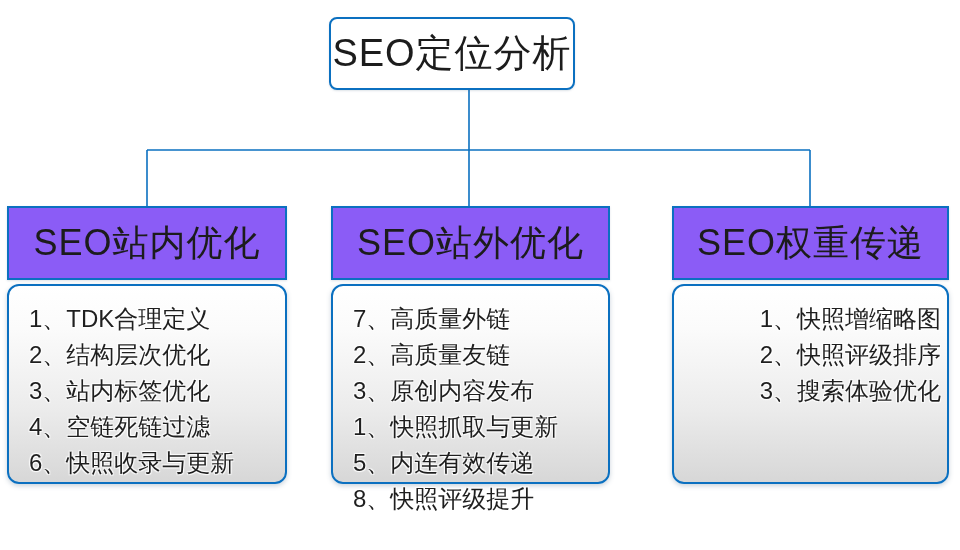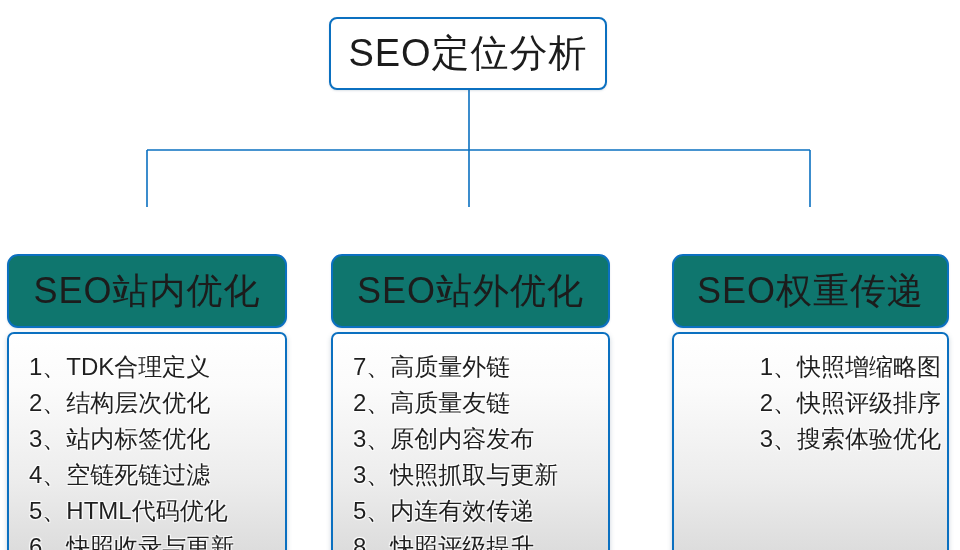--- a/index.html
+++ b/index.html
@@ -21,52 +21,51 @@
     width: 960px; height: 550px;
     pointer-events: none;
   }
   .node {
     position: absolute;
     border: 2px solid #0b70c0;
     background: #ffffff;
   }
   .root-box {
     left: 329px; top: 17px;
-    width: 278px; height: 73px;
+    width: 246px; height: 73px;
     border-radius: 8px;
     display: flex; align-items: center; justify-content: center;
     font-size: 38px;
     letter-spacing: 1px;
     box-shadow: 0 1px 2px rgba(70, 100, 130, 0.18);
   }
   .column {
     position: absolute;
     top: 206px;
   }
   .col-0 { left: 7px;   width: 280px; }
   .col-1 { left: 331px; width: 279px; }
   .col-2 { left: 672px; width: 277px; text-align: right; }
   .branch-header {
     position: relative;
     width: 100%; height: 74px;
     border: 2px solid #0b70c0;
-    border-radius: 11px;
-    background: #0f766e;
+    border-radius: 0;
+    background: #8b5cf6;
     display: flex; align-items: center; justify-content: center;
     font-size: 36px;
     letter-spacing: 1px;
     box-shadow: 0 1px 2px rgba(70, 100, 130, 0.18);
-    margin-top: 48px;
   }
   .branch-body {
     position: relative;
     margin-top: 4px;
-    width: 100%; height: 244px;
+    width: 100%; height: 200px;
     border: 2px solid #0b70c0;
-    border-radius: 7px;
+    border-radius: 12px;
     background: linear-gradient(to bottom, #ffffff 0%, #fbfbfb 22%, #ececec 62%, #d7d7d7 100%);
     padding: 15px 6px 0 20px;
     box-shadow: 0 2px 5px rgba(70, 100, 130, 0.28);
   }
   .branch-list {
     list-style: none;
   }
   .branch-list li {
     font-size: 24px;
     line-height: 36px;
@@ -103,36 +102,35 @@
   <div class="column col-0">
     <div class="branch-header">
       <span>SEO站内优化</span>
     </div>
     <div class="branch-body">
       <ul class="branch-list">
         <li>1、TDK合理定义</li>
         <li>2、结构层次优化</li>
         <li>3、站内标签优化</li>
         <li>4、空链死链过滤</li>
-        <li>5、HTML代码优化</li>
         <li>6、快照收录与更新</li>
       </ul>
     </div>
   </div>
 
   <div class="column col-1">
     <div class="branch-header">
       <span>SEO站外优化</span>
     </div>
     <div class="branch-body">
       <ul class="branch-list">
         <li>7、高质量外链</li>
         <li>2、高质量友链</li>
         <li>3、原创内容发布</li>
-        <li>3、快照抓取与更新</li>
+        <li>1、快照抓取与更新</li>
         <li>5、内连有效传递</li>
         <li>8、快照评级提升</li>
       </ul>
     </div>
   </div>
 
   <div class="column col-2">
     <div class="branch-header">
       <span>SEO权重传递</span>
     </div>

